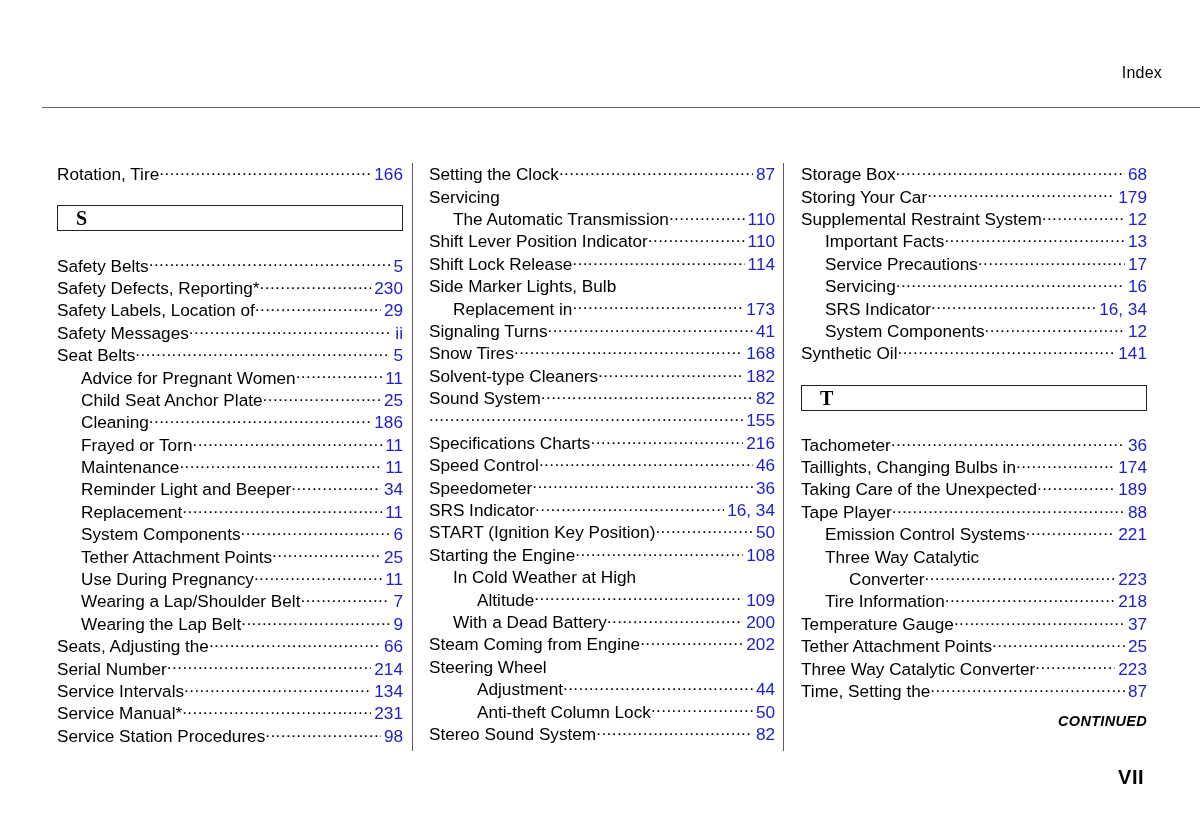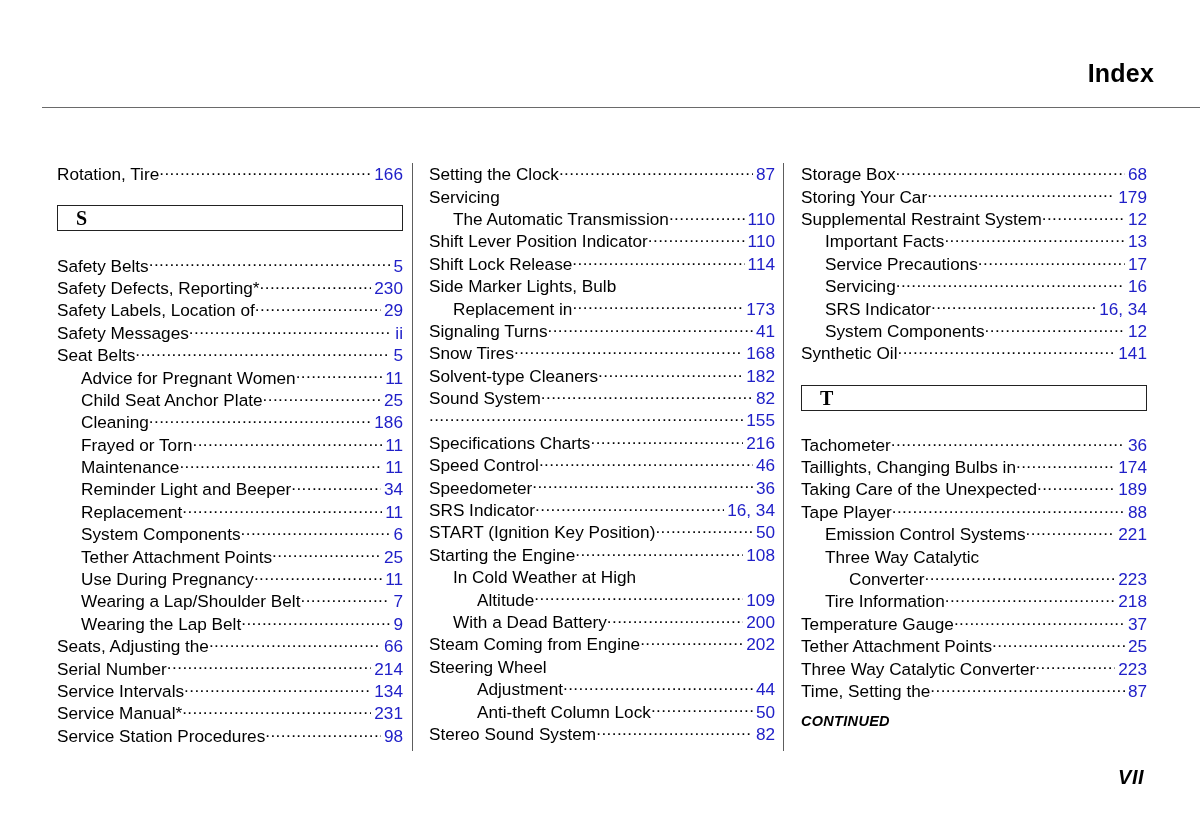--- a/index.html
+++ b/index.html
@@ -24,24 +24,24 @@
   
   .page-header {
     position: absolute;
     left: 42px;
     right: 20px;
     top: 58px;
     height: 50px;
   }
   .header-title {
     position: absolute;
-    right: 26px;
+    right: 18px;
     top: 0;
-    font-size: 25px;
-    font-weight: bold;
+    font-size: 16px;
+    font-weight: normal;
     letter-spacing: 0.2px;
     line-height: 30px;
   }
   .header-rule {
     position: absolute;
     left: 0;
     right: -20px;
     top: 49px;
     height: 1px;
     background: #6a6a6a;
@@ -139,35 +139,35 @@
     font-weight: bold;
     line-height: 1;
   }
 
   
   .continued {
     position: absolute;
     left: 801px;
     width: 346px;
     top: 713px;
+    text-align: right;
     font-size: 14.5px;
     font-style: italic;
     font-weight: bold;
     letter-spacing: 0.3px;
     color: #000;
   }
   .folio {
     position: absolute;
     right: 56px;
     top: 766px;
     font-size: 20px;
     font-weight: bold;
     letter-spacing: 0.5px;
     color: #000;
-    font-style: italic;
   }
 </style>
 </head>
 <body>
 
 <div class="page">
 
   <div class="page-header">
     <div class="header-title">Index</div>
     <div class="header-rule"></div>

